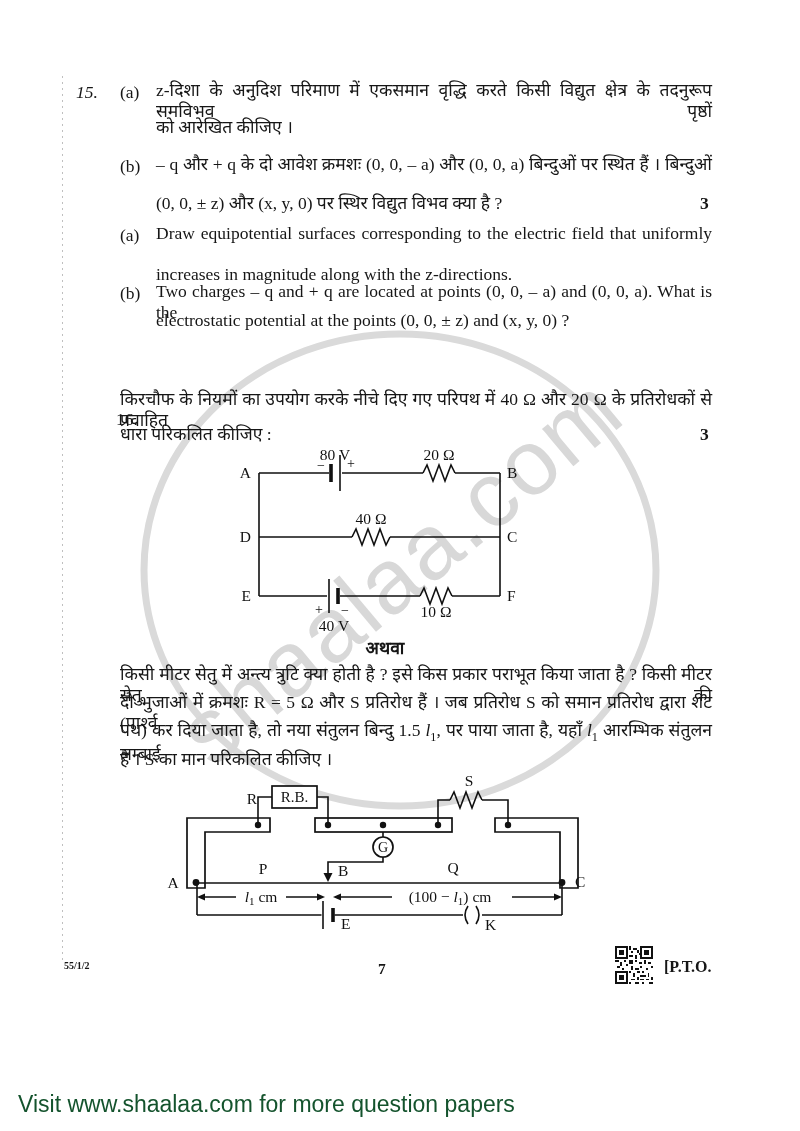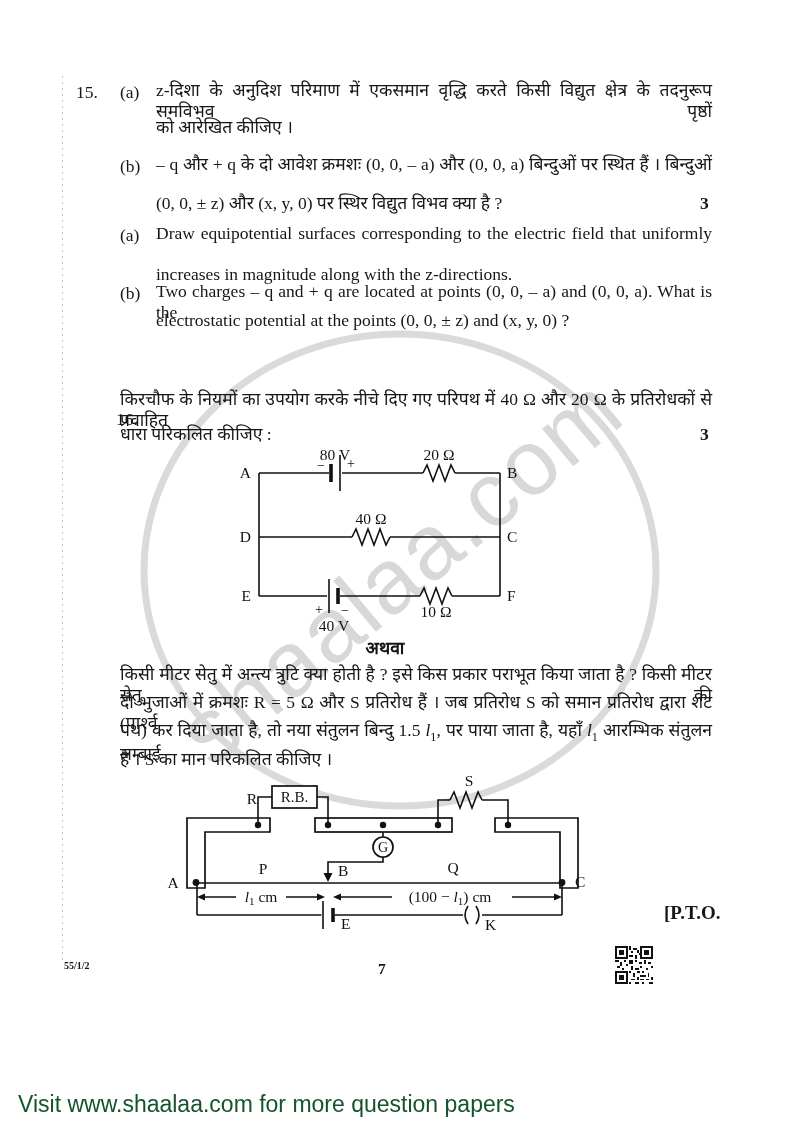--- a/index.html
+++ b/index.html
@@ -26,21 +26,21 @@
 </head>
 <body>
 
 <svg width="800" height="1131" viewBox="0 0 800 1131" style="left:0;top:0;">
   <ellipse cx="400" cy="570" rx="256" ry="236" fill="none" stroke="#dadada" stroke-width="7"></ellipse>
   <text x="400" y="602" text-anchor="middle" transform="rotate(-40 400 570)" style="font-size:92px;fill:#d8d8d8;font-family:'Liberation Sans','DejaVu Sans',sans-serif;letter-spacing:2px;">shaalaa.com</text>
 </svg>
 
 <div class="scan-artifact"></div>
 
-<div class="t" style="left:76px;top:81px;">15.</div>
+<div class="t" style="left:76px;top:81px;font-style:italic;">15.</div>
 <div class="t" style="left:120px;top:81px;">(a)</div>
 <div class="t just" style="left:156px;top:80px;width:556px;">z-दिशा के अनुदिश परिमाण में एकसमान वृद्धि करते किसी विद्युत क्षेत्र के तदनुरूप समविभव पृष्ठों</div>
 <div class="t" style="left:156px;top:116px;">को आरेखित कीजिए ।</div>
 <div class="t" style="left:120px;top:155px;">(b)</div>
 <div class="t just" style="left:156px;top:154px;width:556px;">– q और + q के दो आवेश क्रमशः (0, 0, – a) और (0, 0, a) बिन्दुओं पर स्थित हैं । बिन्दुओं</div>
 <div class="t" style="left:156px;top:192px;">(0, 0, ± z) और (x, y, 0) पर स्थिर विद्युत विभव क्या है ?</div>
 <div class="t bold" style="left:700px;top:192px;">3</div>
 
 <div class="t" style="left:120px;top:224px;">(a)</div>
 <div class="t just" style="left:156px;top:223px;width:556px;">Draw equipotential surfaces corresponding to the electric field that uniformly</div>
@@ -157,15 +157,15 @@
 <div class="t bold" style="left:64px;top:959px;font-size:10px;">55/1/2</div>
 <div class="t bold" style="left:378px;top:959px;font-size:15.5px;">7</div>
 <svg width="38" height="40" viewBox="0 0 21 21" style="left:615px;top:945px;" shape-rendering="crispEdges">
   <g fill="#111">
     <path d="M0,0h7v7h-7z M14,0h7v7h-7z M0,14h7v7h-7z"></path>
     <path fill="#fff" d="M1,1h5v5h-5z M15,1h5v5h-5z M1,15h5v5h-5z"></path>
     <path d="M2,2h3v3h-3z M16,2h3v3h-3z M2,16h3v3h-3z"></path>
     <path d="M8,0h1v2h-1z M10,1h2v1h-2z M9,3h1v1h-1z M12,2h1v2h-1z M8,5h2v1h-2z M11,5h1v2h-1z M13,4h1v1h-1z M0,8h2v1h-2z M3,9h1v2h-1z M5,8h1v1h-1z M6,10h1v1h-1z M1,11h2v1h-2z M4,12h1v1h-1z M8,8h2v2h-2z M11,8h1v1h-1z M13,9h2v1h-2z M16,8h1v2h-1z M18,9h2v1h-2z M20,11h1v1h-1z M9,11h1v2h-1z M11,12h2v1h-2z M14,11h1v1h-1z M8,14h1v1h-1z M10,15h1v2h-1z M12,14h2v1h-2z M15,14h1v1h-1z M17,12h1v1h-1z M14,16h3v1h-3z M18,15h1v2h-1z M9,18h2v1h-2z M12,17h1v2h-1z M14,18h2v1h-2z M17,18h2v1h-2z M20,17h1v2h-1z M8,20h1v1h-1z M11,20h2v1h-2z M15,20h1v1h-1z M19,20h2v1h-2z"></path>
   </g>
 </svg>
-<div class="t bold" style="left:664px;top:901px;font-size:19px;">[P.T.O.</div>
+<div class="t bold" style="left:664px;top:957px;font-size:16px;">[P.T.O.</div>
 
 <div class="banner" style="left:18px;top:1091px;">Visit www.shaalaa.com for more question papers</div>
 
 </body></html>

